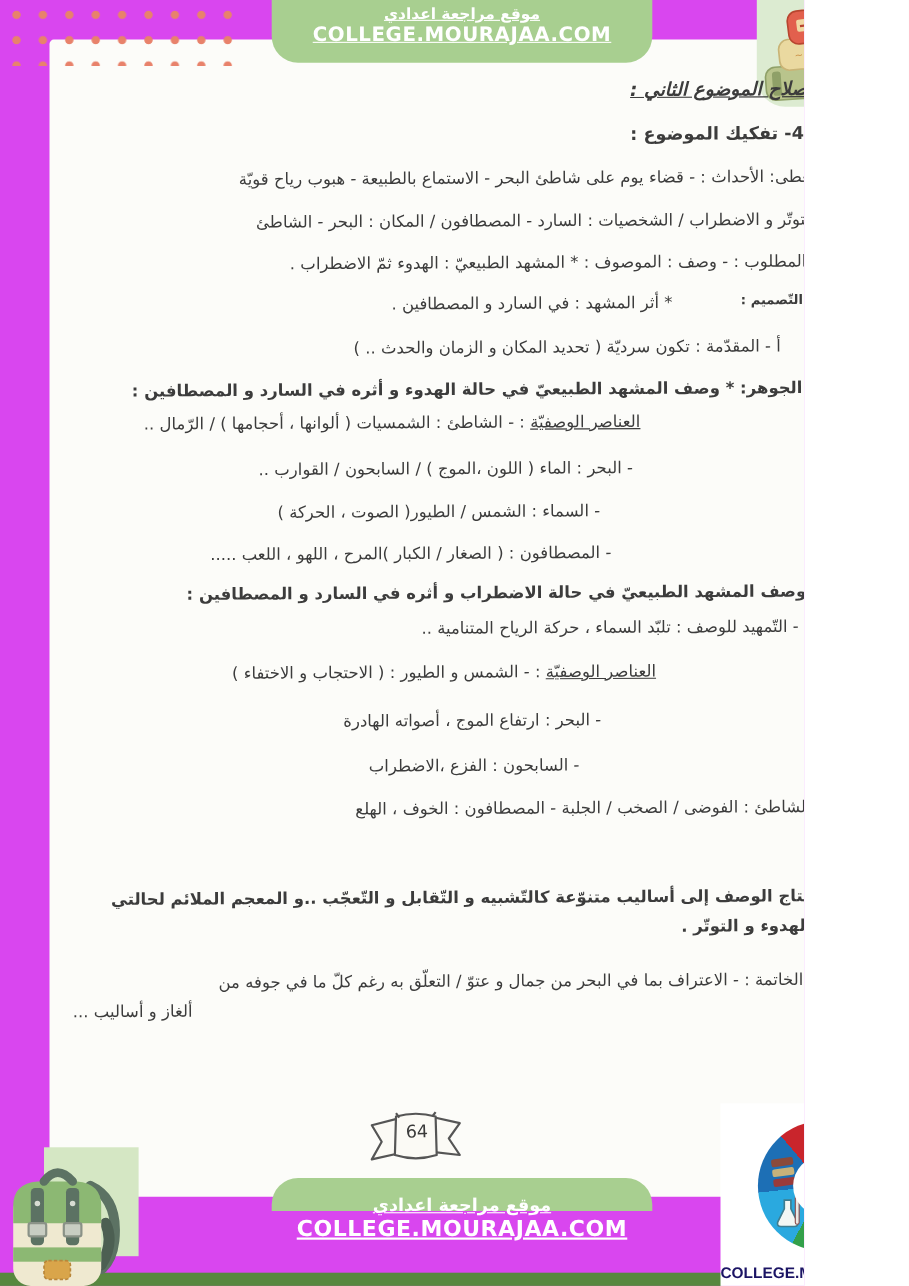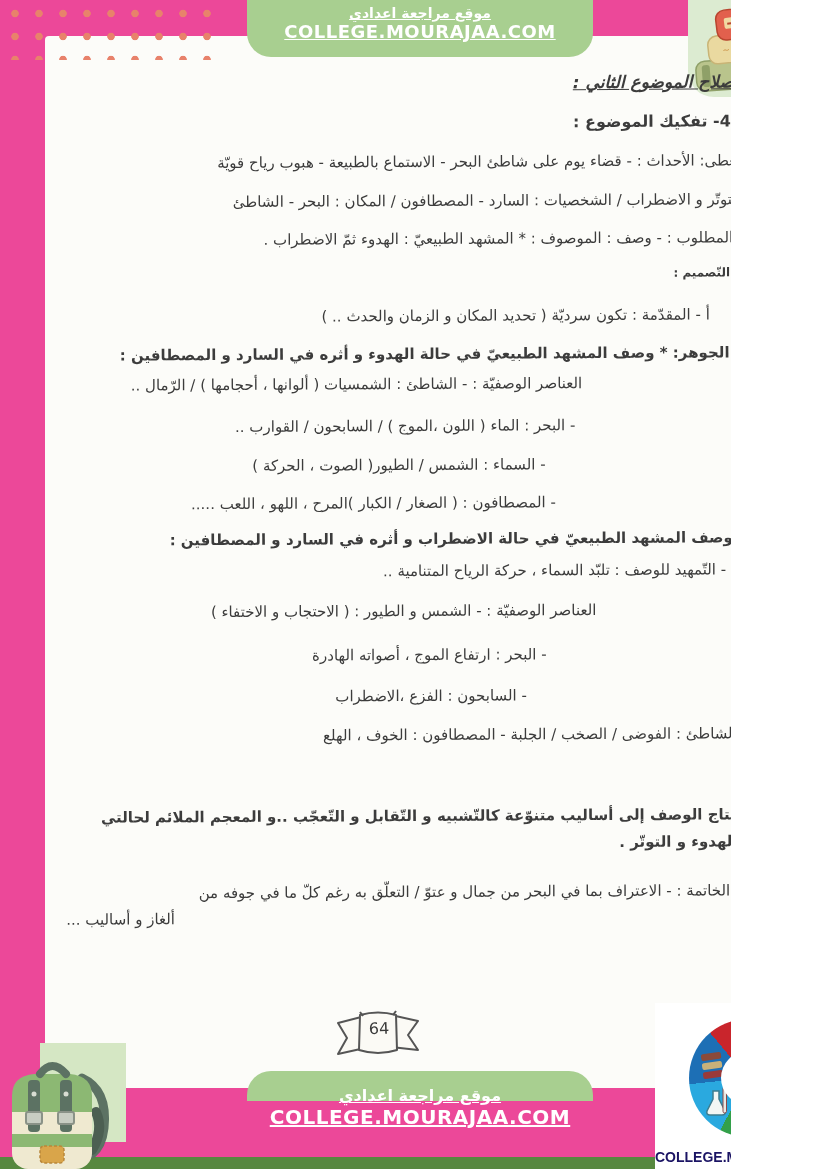--- a/index.html
+++ b/index.html
@@ -1,18 +1,18 @@
 <!DOCTYPE html>
 <html lang="ar"><head>
 <meta charset="utf-8">
 <style>
   html,body{margin:0;padding:0;}
   #canvas{
     position:relative; width:731px; height:1169px; overflow:hidden;
-    background:#ec4899; font-family:"DejaVu Sans", sans-serif;
+    background:#d946ef; font-family:"DejaVu Sans", sans-serif;
   }
   .abs{position:absolute;}
   
   .sheet{left:45px; top:36px; width:736px; height:1052px; background:#fcfcf9; border-radius:4px;}
   
   .header-tab{left:247px; top:0; width:346px; height:57px; background:#a8cf90;
     border-radius:0 0 24px 24px; text-align:center; color:#fff; z-index:6;}
   .header-tab .h-ar{font-size:14px; font-weight:700; text-decoration:underline; margin-top:5px;}
   .header-tab .h-url{font-size:18px; font-weight:700; text-decoration:underline; letter-spacing:.5px;}
   .footer-tab{left:247px; top:1071px; width:346px; height:30px; background:#a8cf90;
@@ -41,21 +41,21 @@
     font-family:"Liberation Sans", sans-serif; font-weight:700; font-size:14px; color:#1b1464;}
   
   .ribbon{left:330px; top:1006px; width:96px; height:54px; z-index:8;}
   .page-num{left:362px; top:1019px; width:34px; text-align:center; font-size:16px; color:#3a3a3a; z-index:9;
     transform:rotate(-2deg);}
   
   .doc{left:50px; top:36px; width:731px; height:1010px; direction:rtl; color:#3c3c3c; z-index:7;
     transform:rotate(-0.3deg);}
   .line{position:absolute; white-space:nowrap; font-size:15px; line-height:1.35;}
   .b{font-weight:700;}
-  .u{}
+  .u{text-decoration:underline;}
   .title{font-size:17px; font-weight:700; font-style:italic; text-decoration:underline;}
   .flexline{display:flex; column-gap:62px;}
 </style>
 </head>
 <body>
 
 <div id="canvas">
 
   <div class="abs sheet"></div>
 
@@ -102,20 +102,21 @@
   </svg>
 
   <div class="abs doc">
     <div class="line title" style="top:36px; right:40px;">إصلاح الموضوع الثاني :</div>
     <div class="line b" style="top:76px; right:48px; font-size:16px;">4- تفكيك الموضوع :</div>
     <div class="line" style="top:116px; right:6px;">أ - المعطى: الأحداث : - قضاء يوم على شاطئ البحر - الاستماع بالطبيعة - هبوب رياح قويّة</div>
     <div class="line" style="top:155px; right:28px;">- التوتّر و الاضطراب / الشخصيات : السارد - المصطافون / المكان : البحر - الشاطئ</div>
     <div class="line" style="top:193px; right:22px;">ب- المطلوب : - وصف : الموصوف : * المشهد الطبيعيّ : الهدوء ثمّ الاضطراب .</div>
     <div class="line flexline" style="top:230px; right:32px;">
       <span class="b" style="font-size:12px;">2- التّصميم :</span>
+      <span>* أثر المشهد : في السارد و المصطافين .</span>
     </div>
     <div class="line" style="top:270px; right:70px;">أ - المقدّمة : تكون سرديّة ( تحديد المكان و الزمان والحدث .. )</div>
     <div class="line b" style="top:308px; right:24px;">ب- الجوهر: * وصف المشهد الطبيعيّ في حالة الهدوء و أثره في السارد و المصطافين :</div>
     <div class="line" style="top:338px; right:198px;">
       <span class="u">العناصر الوصفيّة</span>
       <span>: - الشاطئ : الشمسيات ( ألوانها ، أحجامها ) / الرّمال ..</span>
     </div>
     <div class="line" style="top:380px; right:205px;">- البحر : الماء ( اللون ،الموج ) / السابحون / القوارب ..</div>
     <div class="line" style="top:419px; right:235px;">- السماء : الشمس / الطيور( الصوت ، الحركة )</div>
     <div class="line" style="top:457px; right:225px;">- المصطافون : ( الصغار / الكبار )المرح ، اللهو ، اللعب .....</div>

